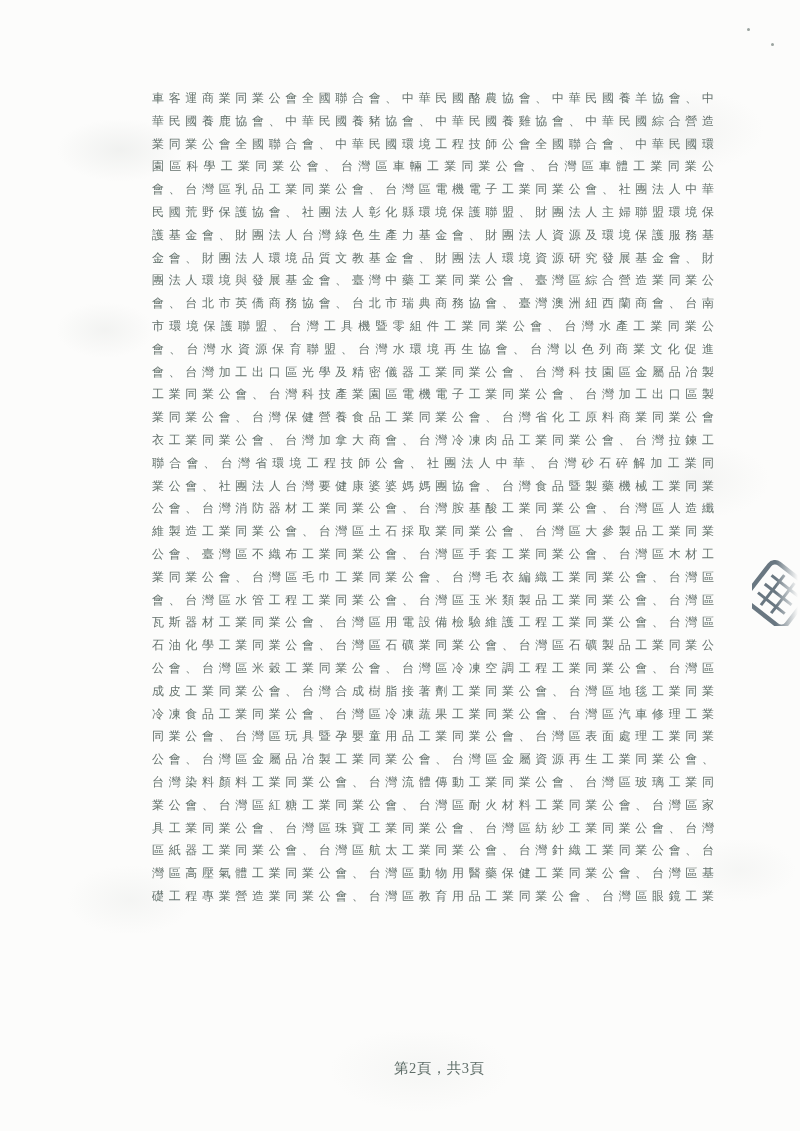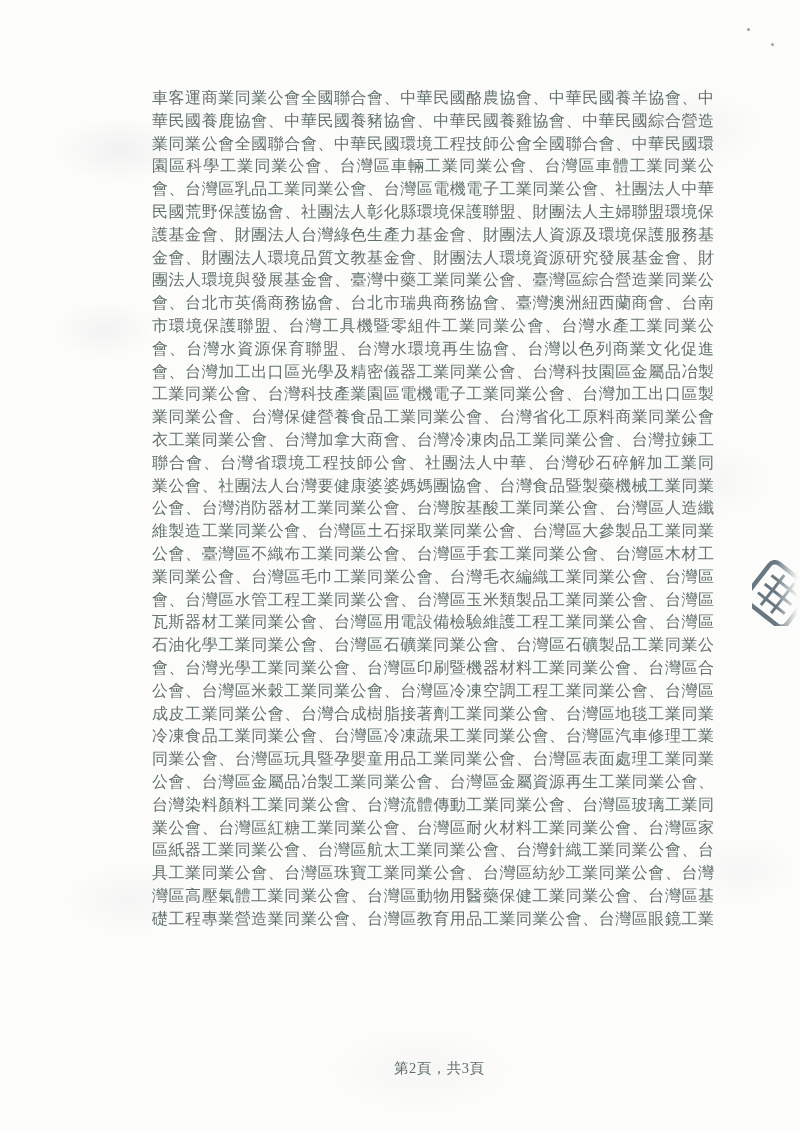--- a/index.html
+++ b/index.html
@@ -23,21 +23,21 @@
       radial-gradient(80px 45px at 740px 870px, rgba(188,193,190,0.10), transparent 70%),
       #fcfcfb;
   }
   .text-block {
     position: absolute;
     left: 152px;
     top: 87px;
     width: 562px;
   }
   .doc-line {
-    font-size: 16px;
+    font-size: 12px;
     height: 22.8px;
     line-height: 22.8px;
     color: #63716c;
     text-align: justify;
     text-align-last: justify;
     text-justify: inter-character;
     white-space: normal;
     overflow: hidden;
   }
   .footer {
@@ -90,30 +90,29 @@
       <div class="doc-line">衣工業同業公會、台灣加拿大商會、台灣冷凍肉品工業同業公會、台灣拉鍊工</div>
       <div class="doc-line">聯合會、台灣省環境工程技師公會、社團法人中華、台灣砂石碎解加工業同</div>
       <div class="doc-line">業公會、社團法人台灣要健康婆婆媽媽團協會、台灣食品暨製藥機械工業同業</div>
       <div class="doc-line">公會、台灣消防器材工業同業公會、台灣胺基酸工業同業公會、台灣區人造纖</div>
       <div class="doc-line">維製造工業同業公會、台灣區土石採取業同業公會、台灣區大參製品工業同業</div>
       <div class="doc-line">公會、臺灣區不織布工業同業公會、台灣區手套工業同業公會、台灣區木材工</div>
       <div class="doc-line">業同業公會、台灣區毛巾工業同業公會、台灣毛衣編織工業同業公會、台灣區</div>
       <div class="doc-line">會、台灣區水管工程工業同業公會、台灣區玉米類製品工業同業公會、台灣區</div>
       <div class="doc-line">瓦斯器材工業同業公會、台灣區用電設備檢驗維護工程工業同業公會、台灣區</div>
       <div class="doc-line">石油化學工業同業公會、台灣區石礦業同業公會、台灣區石礦製品工業同業公</div>
-      <div class="doc-line">會、台灣光學工業同業公會、台灣區印刷暨機器材料工業同業公會、台灣區合</div>
       <div class="doc-line">公會、台灣區米穀工業同業公會、台灣區冷凍空調工程工業同業公會、台灣區</div>
       <div class="doc-line">成皮工業同業公會、台灣合成樹脂接著劑工業同業公會、台灣區地毯工業同業</div>
       <div class="doc-line">冷凍食品工業同業公會、台灣區冷凍蔬果工業同業公會、台灣區汽車修理工業</div>
       <div class="doc-line">同業公會、台灣區玩具暨孕嬰童用品工業同業公會、台灣區表面處理工業同業</div>
       <div class="doc-line">公會、台灣區金屬品冶製工業同業公會、台灣區金屬資源再生工業同業公會、</div>
       <div class="doc-line">台灣染料顏料工業同業公會、台灣流體傳動工業同業公會、台灣區玻璃工業同</div>
       <div class="doc-line">業公會、台灣區紅糖工業同業公會、台灣區耐火材料工業同業公會、台灣區家</div>
+      <div class="doc-line">具工業同業公會、台灣區珠寶工業同業公會、台灣區紡紗工業同業公會、台灣</div>
       <div class="doc-line">區紙器工業同業公會、台灣區航太工業同業公會、台灣針織工業同業公會、台</div>
-      <div class="doc-line">具工業同業公會、台灣區珠寶工業同業公會、台灣區紡紗工業同業公會、台灣</div>
       <div class="doc-line">灣區高壓氣體工業同業公會、台灣區動物用醫藥保健工業同業公會、台灣區基</div>
       <div class="doc-line">礎工程專業營造業同業公會、台灣區教育用品工業同業公會、台灣區眼鏡工業</div>
     </div>
 
   <div class="stamp">
     <svg width="46" height="68" viewBox="0 0 46 68" xmlns="http://www.w3.org/2000/svg">
       <defs>
         <linearGradient id="sealFade" x1="0" y1="0" x2="1" y2="0">
           <stop offset="0" stop-color="#fcfcfb" stop-opacity="0"></stop>
           <stop offset="1" stop-color="#fcfcfb" stop-opacity="1"></stop>

